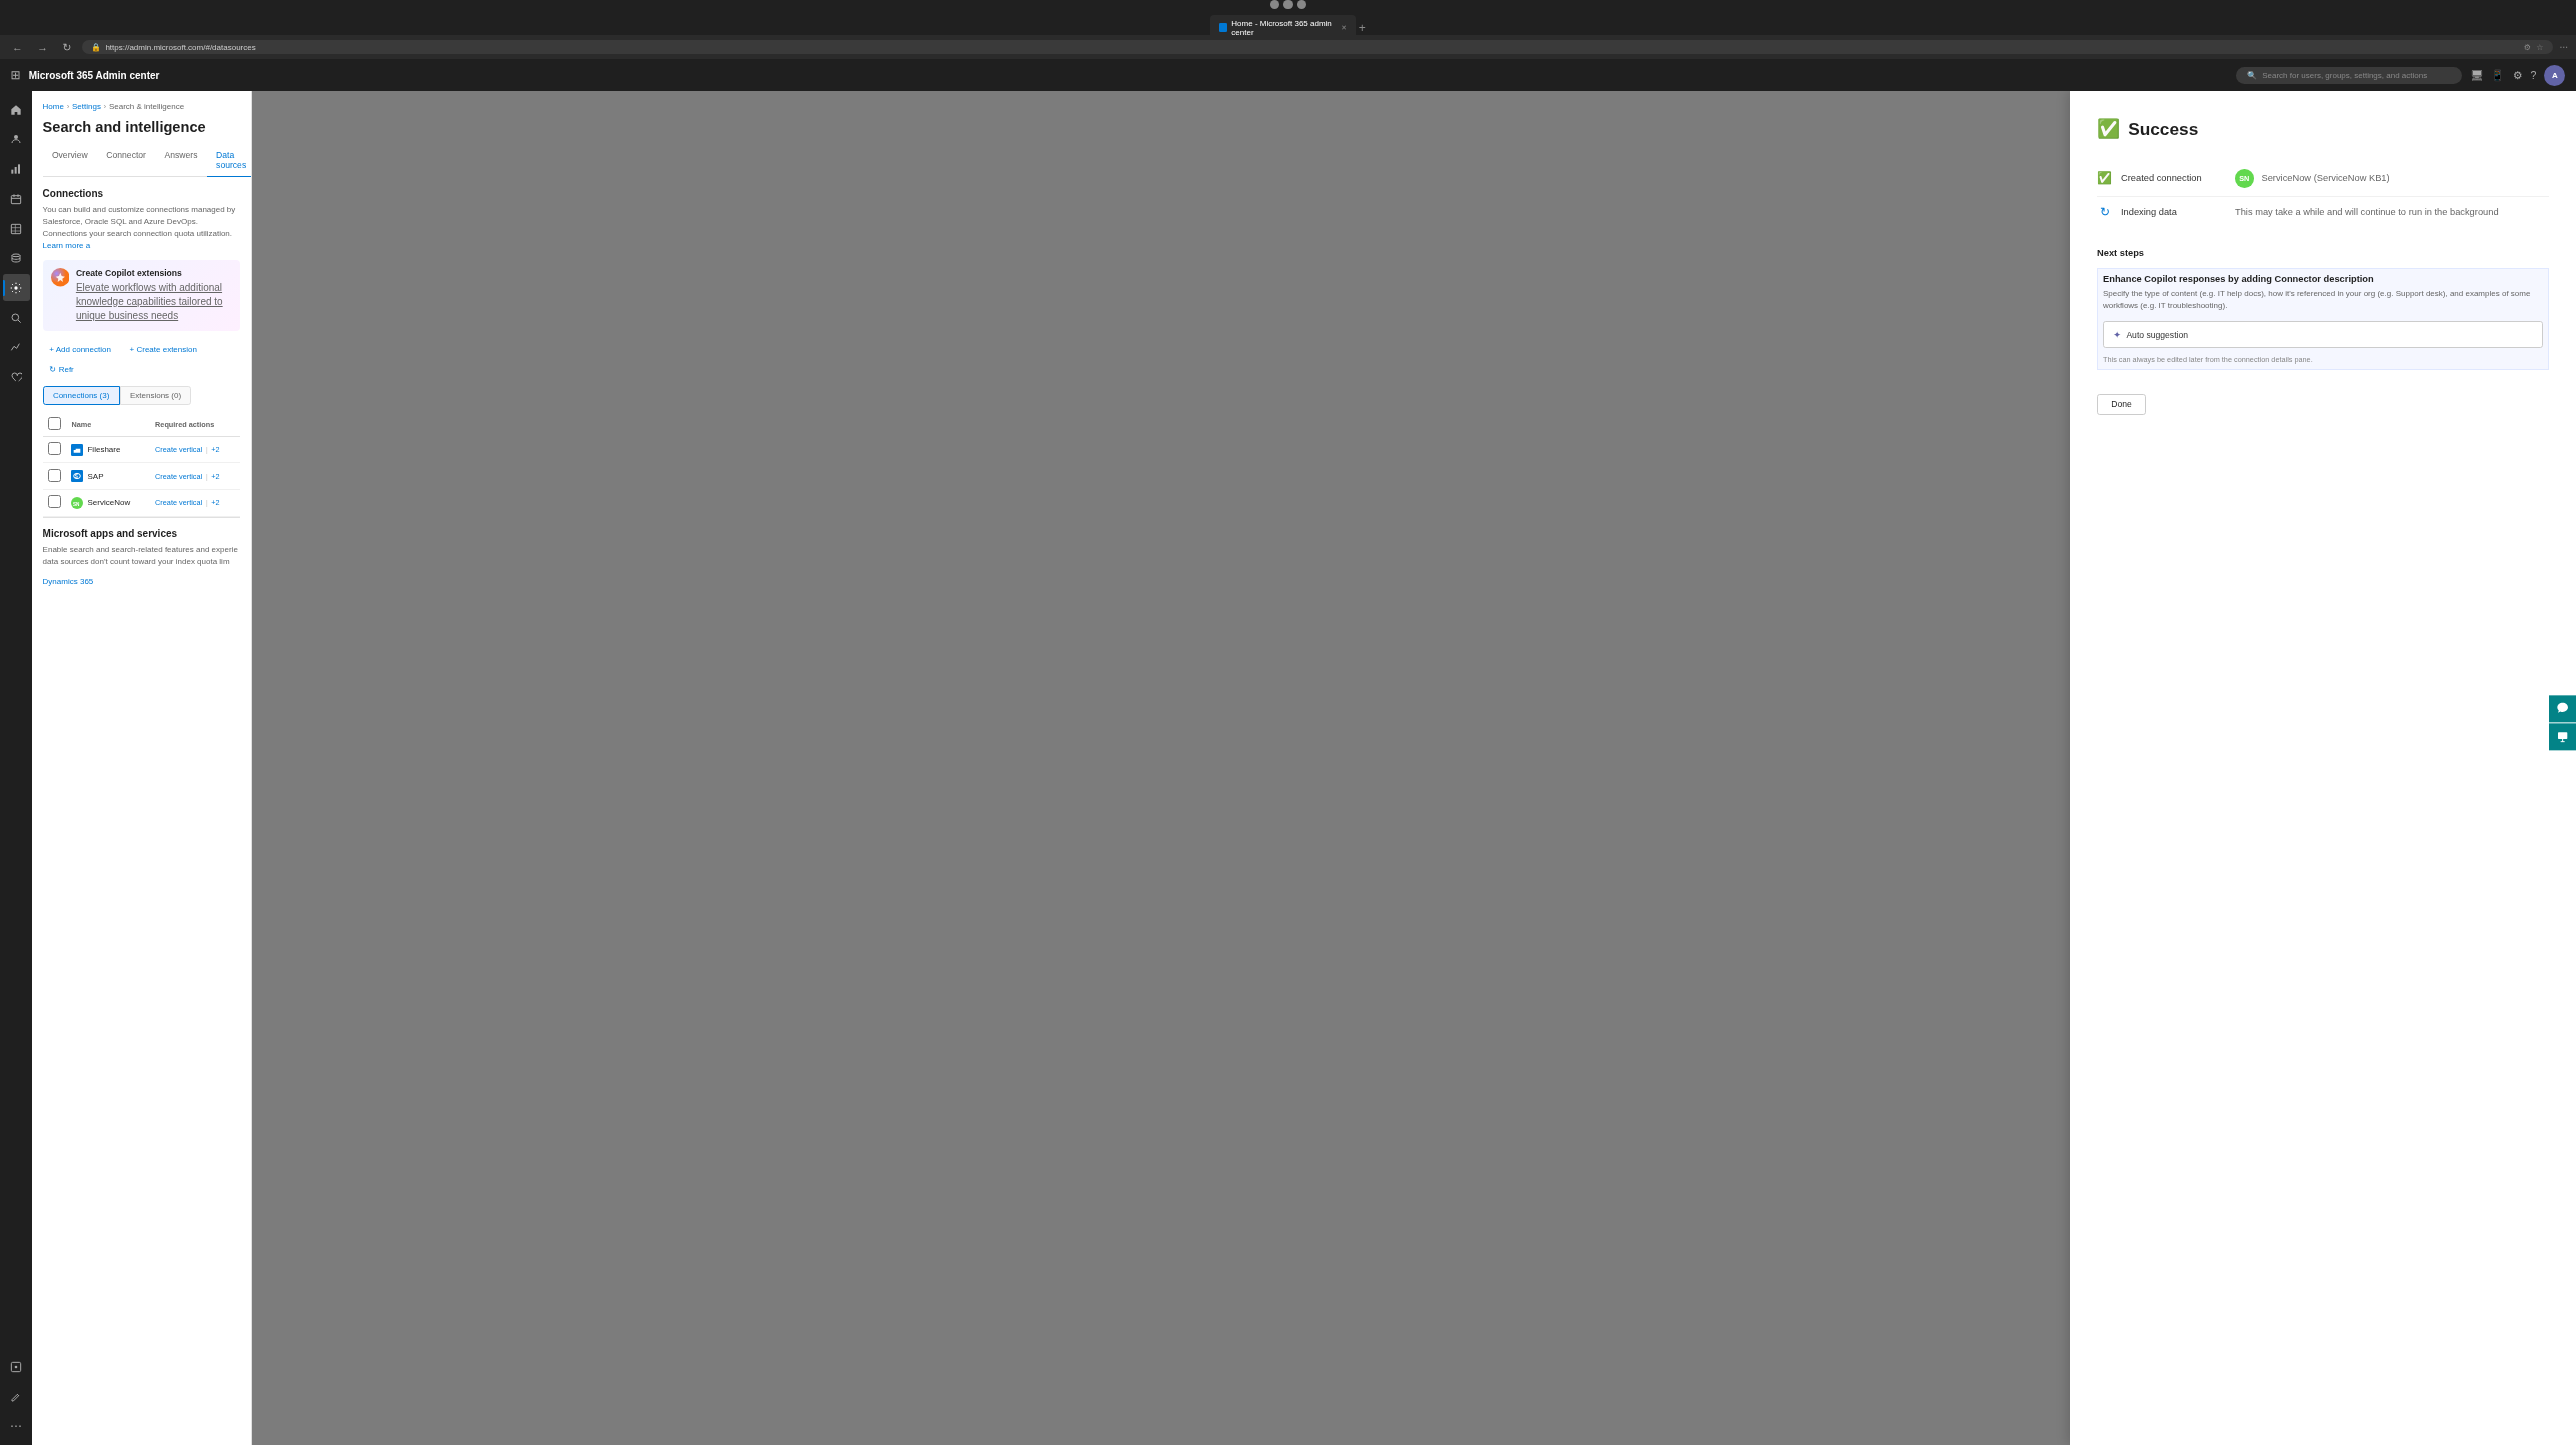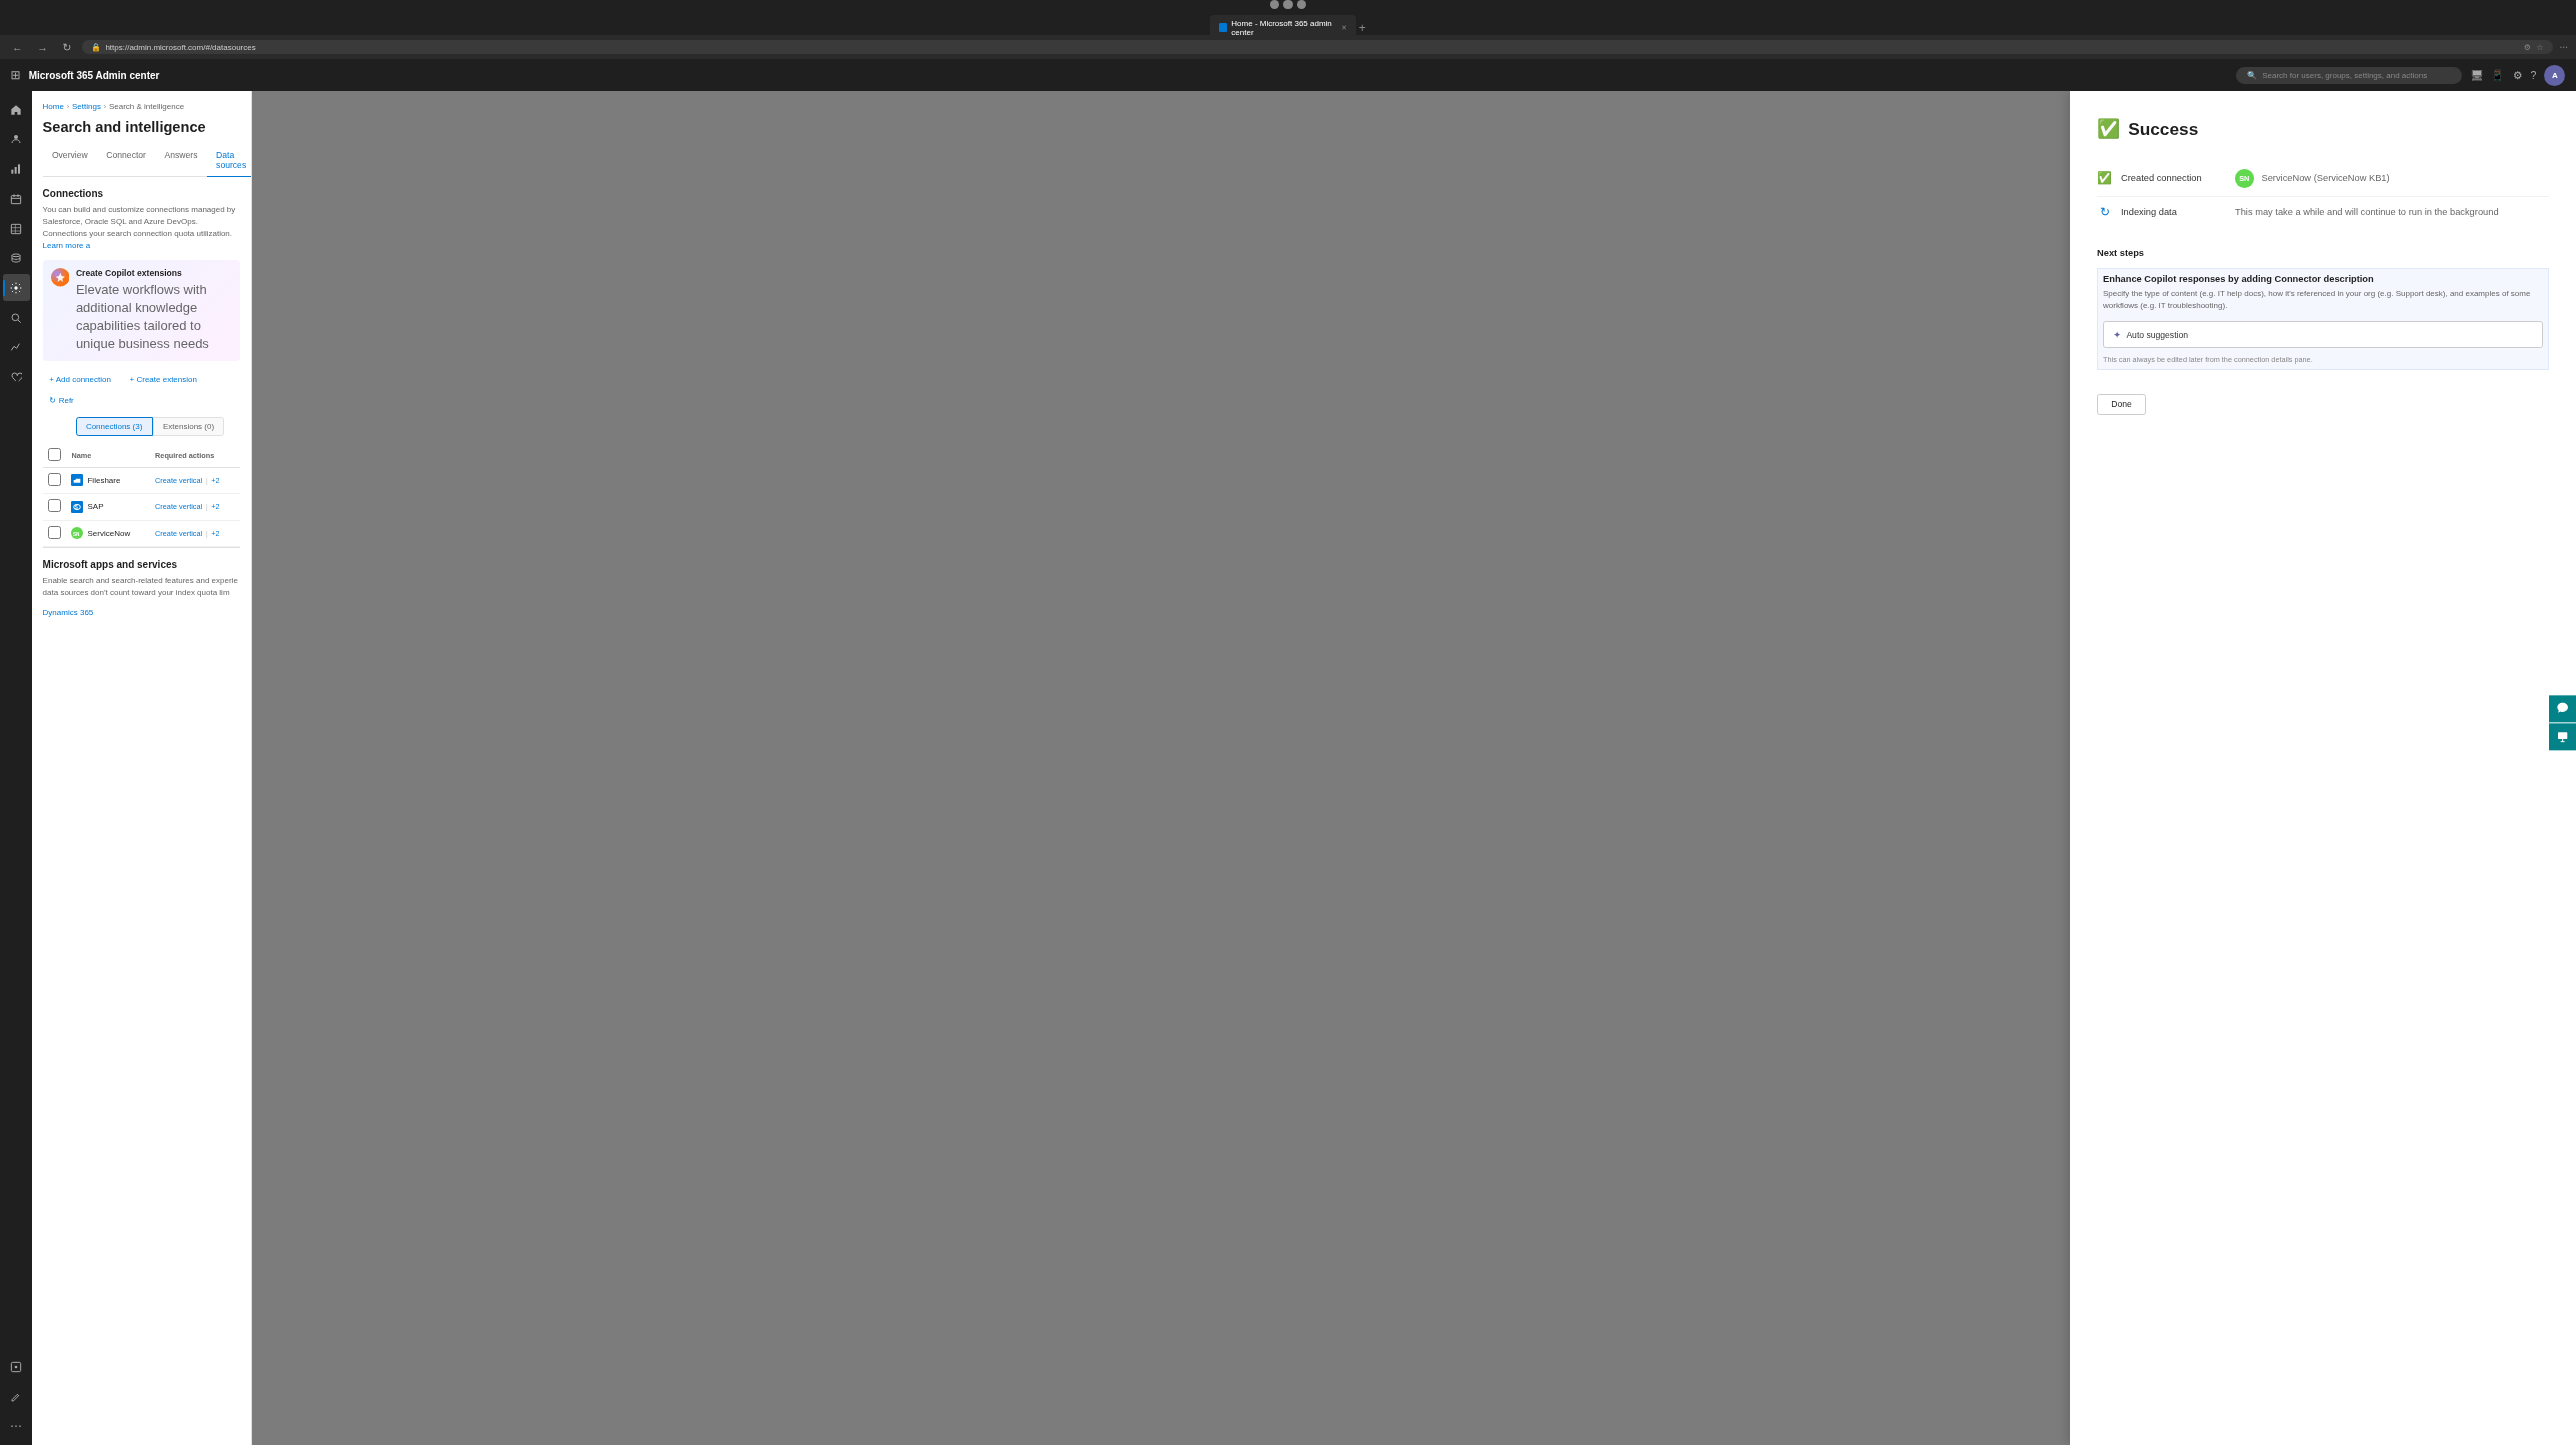--- a/index.html
+++ b/index.html
@@ -160,21 +160,21 @@
       background: linear-gradient(135deg, #f0f4ff 0%, #fef0ff 100%);
       border-radius: 4px;
       padding: 8px;
       margin-bottom: 10.6px;
       display: flex;
       gap: 6.7px;
       align-items: flex-start;
     }
     .copilot-icon { width: 18.6px; height: 18.6px; flex-shrink: 0; }
     .copilot-title { font-size: 8.6px; font-weight: 600; color: #1f1f1f; margin-bottom: 2.7px; }
-    .copilot-desc { font-size: 13px; color: #666; line-height: 1.4; }
+    .copilot-desc { font-size: 10px; color: #666; line-height: 1.4; text-decoration: underline; }
 
     
     .action-bar { display: flex; align-items: center; gap: 5.3px; margin-bottom: 8px; flex-wrap: wrap; }
     .action-btn {
       display: flex;
       align-items: center;
       gap: 2.7px;
       padding: 3.3px 6.7px;
       font-size: 8px;
       color: #0078d4;
@@ -192,21 +192,21 @@
       color: #666;
       cursor: pointer;
       border: 0.7px solid #e0e0e0;
       background: #f9f9f9;
       display: flex;
       align-items: center;
       gap: 4px;
     }
     .sub-tab:first-child { border-radius: 2.7px 0 0 2.7px; }
     .sub-tab:last-child { border-radius: 0 2.7px 2.7px 0; }
-    .sub-tab.active { background: #e8f0fe; color: #0078d4; border-color: #0078d4; margin-left: 33px; }
+    .sub-tab.active { background: #e8f0fe; color: #0078d4; border-color: #0078d4; }
 
     
     .data-table { width: 100%; border-collapse: collapse; }
     .data-table th {
       text-align: left;
       font-size: 7.3px;
       font-weight: 600;
       color: #666;
       padding: 4px 5.3px;
       border-bottom: 0.7px solid #e0e0e0;

